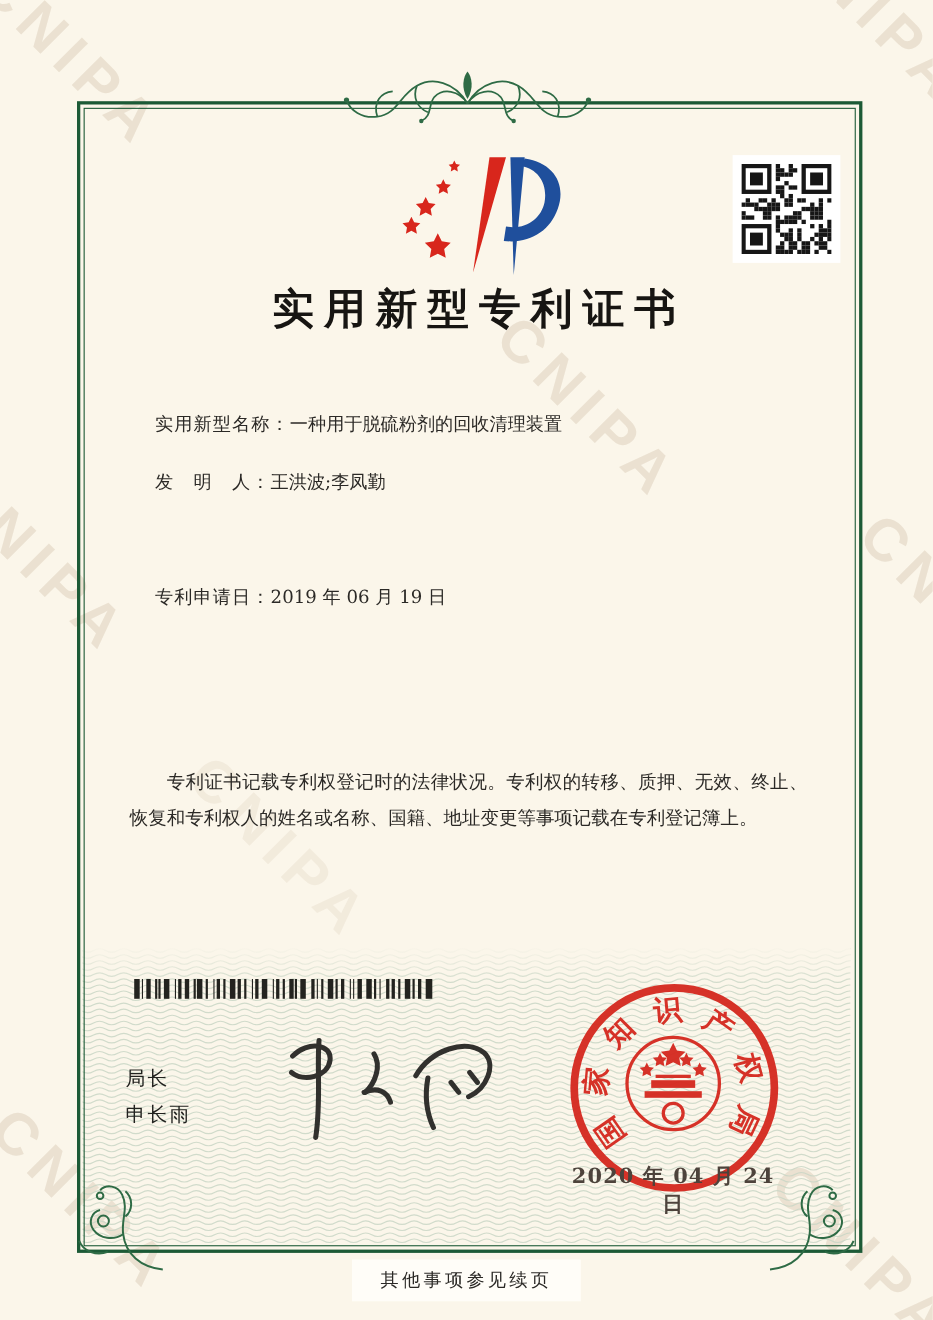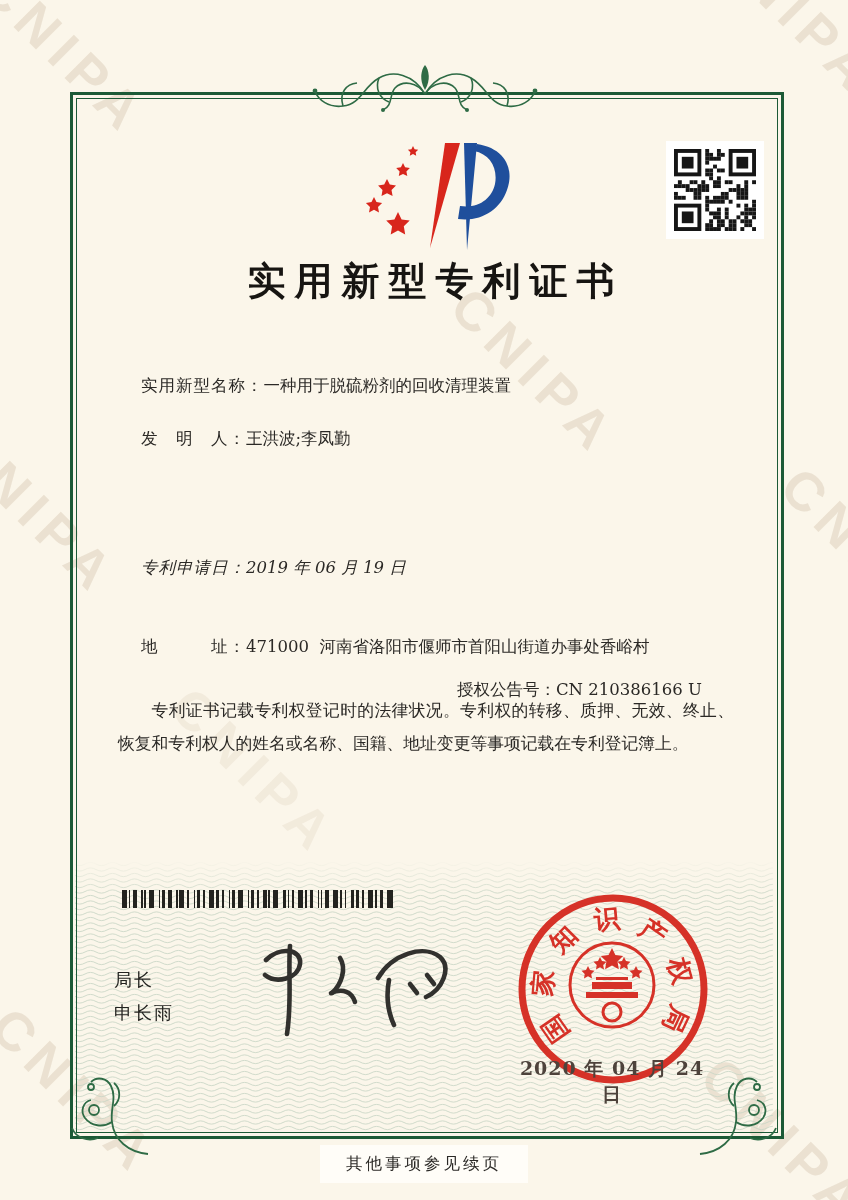--- a/index.html
+++ b/index.html
@@ -327,30 +327,24 @@
   </div>
 
   <div class="title">实用新型专利证书</div>
 
   <div class="field-row" style="top:356px;">
     <span class="lab">实用新型名称：</span><span>一种用于脱硫粉剂的回收清理装置</span>
   </div>
   <div class="field-row" style="top:409px;">
     <span class="lab">发　明　人：</span><span>王洪波;李凤勤</span>
   </div>
-  <div class="field-row" style="top:538px;font-style:italic;">
+  <div class="field-row" style="top:513px;">
     <span class="lab">专利申请日：</span><span>2019 年 06 月 19 日</span>
   </div>
-  <div class="field-row" style="top:617px;">
-    <span class="lab">地　　　址：</span><span>471000  河南省洛阳市偃师市首阳山街道办事处香峪村</span>
-  </div>
-
-  <div class="grant-group" style="left:436px;top:660px;">
-    <span class="lab">授权公告号：</span><span>CN 210386166 U</span>
-  </div>
+
 
   <div class="paras">
     <p>专利证书记载专利权登记时的法律状况。专利权的转移、质押、无效、终止、恢复和专利权人的姓名或名称、国籍、地址变更等事项记载在专利登记簿上。</p>
   </div>
 
   <div id="barcode" class="barcode">
       <div style="width: 5.1px; margin-right: 1.5px;"></div>
       <div style="width: 1.7px; margin-right: 3px;"></div>
       <div style="width: 3.4px; margin-right: 4.5px;"></div>
       <div style="width: 1.7px; margin-right: 1.5px;"></div>

